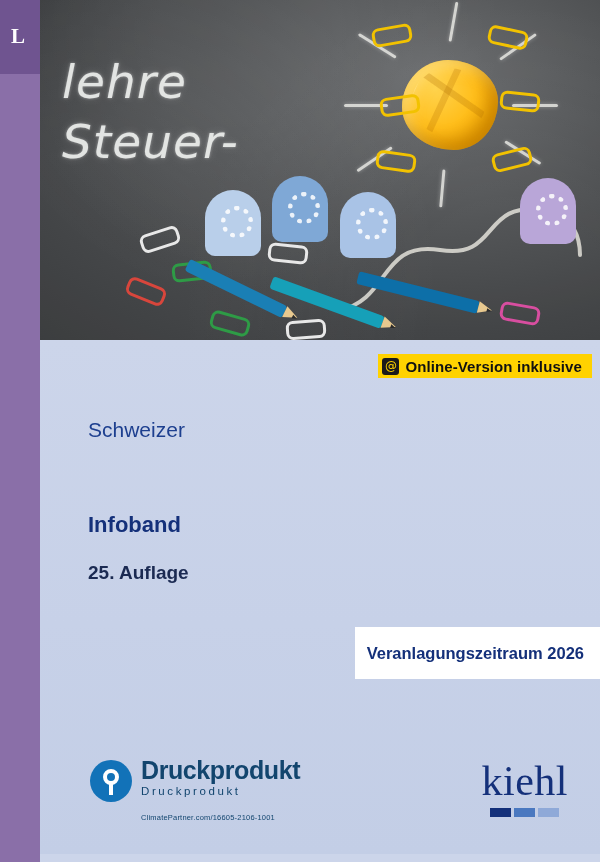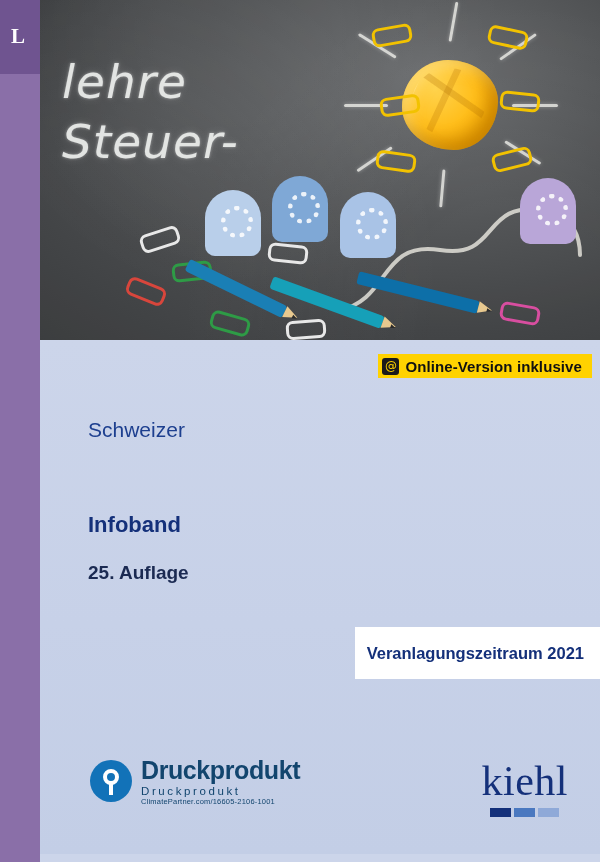--- a/index.html
+++ b/index.html
@@ -295,21 +295,21 @@
   .klima .ktxt .k2 {
     font-size: 11.5px;
     color: #12456e;
     letter-spacing: 2.6px;
     margin-top: 2px;
   }
   .klima .ktxt .k3 {
     font-size: 7.5px;
     color: #12456e;
     letter-spacing: 0.2px;
-    margin-top: 0;
+    margin-top: 16px;
   }
 
   
   .kiehl {
     position: absolute;
     right: 32px;
     top: 420px;
     text-align: center;
   }
   .kiehl .word {
@@ -400,21 +400,21 @@
     <span class="txt">Online-Version inklusive</span>
   </div>
 
   <div class="lower">
     <div class="author">Schweizer</div>
     <div class="subtitle">Infoband</div>
     <div class="edition">25. Auflage</div>
 
     <div class="ribbon-notch"></div>
     <div class="ribbon">
-      <span class="label">Veranlagungszeitraum 2021</span>
+      <span class="label">Veranlagungszeitraum 2026</span>
     </div>
 
     <div class="klima">
       <span class="globe"></span>
       <span class="ktxt">
         <span class="k1">Druckprodukt</span>
         <div class="k2">Druckprodukt</div>
         <div class="k3">ClimatePartner.com/16605-2106-1001</div>
       </span>
     </div>

